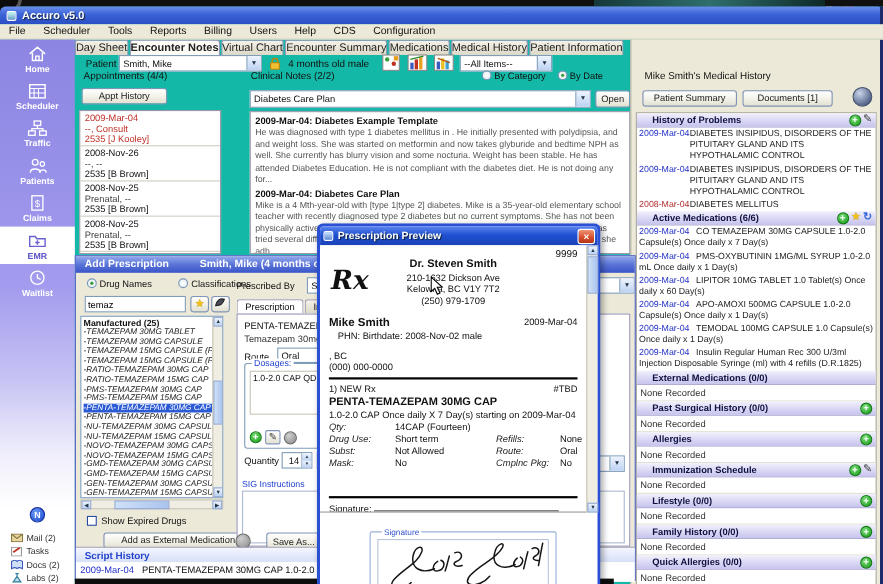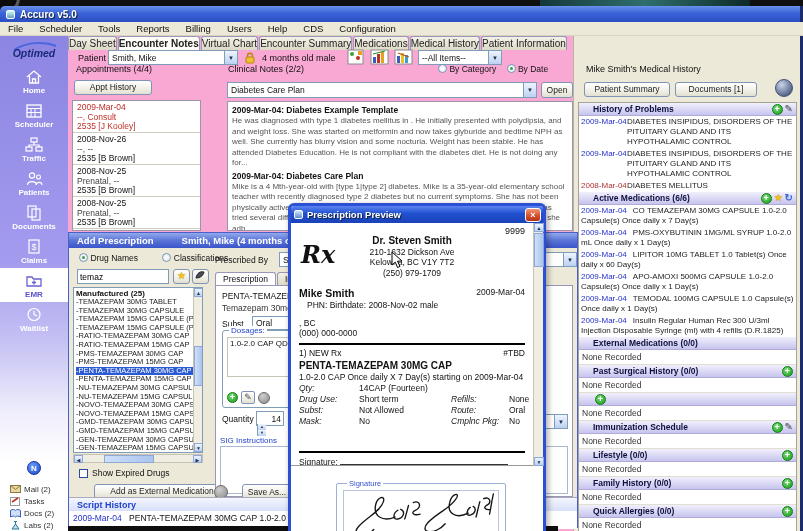--- a/index.html
+++ b/index.html
@@ -1,17 +1,17 @@
 <!DOCTYPE html>
 <html><head>
 <meta charset="utf-8">
 <style>
   html,body{margin:0;padding:0;background:#3a3a3a;}
   *{box-sizing:border-box;}
-  #root{position:relative;width:803px;height:531px;overflow:hidden;background:#f9a8d4;
+  #root{position:relative;width:803px;height:531px;overflow:hidden;background:#14b8a6;
         font-family:"Liberation Sans",sans-serif;font-size:10px;color:#111;}
 
   
   .top-strip{position:absolute;left:0;top:0;width:803px;height:6px;background:#101010;z-index:1;}
   .top-photo{position:absolute;left:540px;top:0;width:210px;height:6px;
              background:linear-gradient(90deg,#15383a,#2f6f6e,#0d2a28);z-index:1;}
   .desk-circle{position:absolute;left:-12px;top:-18px;width:32px;height:32px;border-radius:50%;
                background:#0c0c0c;border:3px solid #5a5a5a;z-index:2;}
   .titlebar{position:absolute;left:0;top:6px;width:803px;height:16px;z-index:2;
             background:linear-gradient(180deg,#6a90ec,#3b63d8 45%,#2a4ec4);
@@ -130,21 +130,21 @@
   .rx-titlebar .t2{margin-left:28px;}
   .rx-radios{position:absolute;left:10px;top:20px;font-size:8.5px;}
   .rx-radios .r2{margin-left:22px;}
   .rx-search{position:absolute;left:8px;top:36px;width:92px;height:15px;border:1px solid #7f9db9;
              font-size:8.5px;padding:0 2px;font-family:"Liberation Sans",sans-serif;}
   .ico-btn{position:absolute;width:17px;height:15px;line-height:13px;font-size:9px;}
   .drug-list{position:absolute;left:4px;top:54px;width:130px;height:166px;background:#fff;
              border:1px solid #7f9db9;overflow:hidden;}
   .drug-inner{position:absolute;left:0;top:0;right:9px;bottom:0;overflow:hidden;padding:1px 0 0 2px;}
   .mfg-hdr{font-size:8px;font-weight:bold;line-height:9px;}
-  .drug{font-size:7.5px;line-height:8.6px;white-space:nowrap;color:#222;}
+  .drug{font-size:7.5px;line-height:8.6px;white-space:nowrap;color:#222;font-style:italic;}
   .drug::before{content:"-";}
   .drug.sel{background:#2a5ad4;color:#fff;}
   .vsb{position:absolute;right:0;top:0;width:9px;bottom:0;background:#f0eee2;border-left:1px solid #c8c4b4;}
   .sb-btn{position:absolute;left:0;width:9px;height:9px;background:linear-gradient(#eef4fe,#bcd2f2);
           border:1px solid #8fa8d8;font-size:5px;color:#234;text-align:center;line-height:8px;}
   .sb-thumb{position:absolute;left:0;width:9px;background:linear-gradient(90deg,#cfe0f8,#aac4ee);border:1px solid #8fa8d8;}
   .hsb{position:absolute;left:4px;top:221px;width:130px;height:9px;background:#f0eee2;border:1px solid #c8c4b4;}
   .hsb .sb-btn{top:0;height:8px;}
   .hsb .sb-thumb{top:0;height:8px;left:30px;width:50px;}
   .chk-row{position:absolute;left:10px;top:235px;font-size:8.5px;display:flex;align-items:center;gap:4px;}
@@ -165,21 +165,21 @@
   .dos-leg{position:absolute;left:6px;top:-5px;background:#fff;font-size:8px;color:#2244cc;padding:0 2px;}
   .dos-list{position:absolute;left:4px;top:6px;right:4px;height:40px;background:#fff;border:1px solid #c8c4b4;
             font-size:8px;padding:1px 2px;overflow:hidden;}
   .dos-icons{position:absolute;left:4px;bottom:3px;display:flex;gap:3px;align-items:center;}
   .gray-circle{width:12px;height:12px;border-radius:50%;background:radial-gradient(circle at 35% 30%,#cfcfcf,#8a8a8a);
                border:1px solid #6a6a6a;}
   .pencil-btn{width:14px;height:13px;border:1px solid #8094b8;border-radius:2px;background:linear-gradient(#fff,#e4e2d4);
               font-size:9px;line-height:11px;text-align:center;color:#444;}
   .qty-lbl{position:absolute;left:6px;top:128px;font-size:8.5px;}
   .spinner{position:absolute;left:40px;top:125px;width:28px;height:15px;border:1px solid #7f9db9;background:#fff;
-           font-size:8.5px;display:flex;flex-direction:column;}
+           font-size:8.5px;display:flex;}
   .spinner .sv{flex:1;text-align:right;padding:2px 2px 0 0;}
   .spinner .ud{width:9px;border-left:1px solid #7f9db9;display:flex;flex-direction:column;}
   .spinner .ud span{flex:1;font-size:4px;line-height:6px;text-align:center;background:linear-gradient(#eef4fe,#bcd2f2);color:#234;}
   .unit-combo{position:absolute;left:72px;top:125px;width:44px;height:15px;}
   .partial-combo{position:absolute;left:280px;top:128px;width:72px;height:15px;}
   .sig-lbl{position:absolute;left:4px;top:150px;font-size:8px;color:#2244cc;}
   .sig-box{position:absolute;left:4px;top:160px;width:348px;height:48px;background:#fff;border:1px solid #aab8d0;}
   .save-circle{position:absolute;left:145px;top:252px;width:14px;height:14px;border-radius:50%;
                background:radial-gradient(circle at 35% 30%,#cfcfcf,#8a8a8a);border:1px solid #6a6a6a;}
   .saveas-btn{position:absolute;left:173px;top:251px;width:50px;height:16px;line-height:14px;}
@@ -259,26 +259,20 @@
       <span>Tools</span>
       <span>Reports</span>
       <span>Billing</span>
       <span>Users</span>
       <span>Help</span>
       <span>CDS</span>
       <span>Configuration</span>
     </div>
 
   <div class="sidebar">
-    <div class="logo-box">
-      <svg class="logo-swoosh" width="48" height="10">
-          <path d="M4 9 C 16 1, 34 0, 46 5" stroke="#4a66e0" stroke-width="2" fill="none"></path>
-        </svg>
-      <span class="logo-text">Optimed</span>
-    </div>
     <div class="side-item">
       <svg width="20" height="17">
           <path d="M3 9 L10 3 L17 9 M5.5 8 V15 H14.5 V8 M8.5 15 V11 H11.5 V15" stroke="#fff" fill="none" stroke-width="1.3"></path>
         </svg>
       <span class="lbl">Home</span>
     </div>
     <div class="side-item">
       <svg width="20" height="17">
           <rect x="3" y="3" width="14" height="12" stroke="#fff" fill="none" stroke-width="1.3"></rect>
           <path d="M3 6.5 H17 M7 6.5 V15 M11 6.5 V15 M3 10.5 H17" stroke="#fff" stroke-width="1"></path>
@@ -295,27 +289,20 @@
       <span class="lbl">Traffic</span>
     </div>
     <div class="side-item">
       <svg width="20" height="17">
           <circle cx="8" cy="5.5" r="2.6" stroke="#fff" fill="none" stroke-width="1.2"></circle>
           <path d="M3.5 15 C3.5 10.5 12.5 10.5 12.5 15" stroke="#fff" fill="none" stroke-width="1.2"></path>
           <circle cx="14.5" cy="7" r="2" stroke="#fff" fill="none" stroke-width="1.1"></circle>
           <path d="M12 15 C12.5 11.5 18 11.5 18 15" stroke="#fff" fill="none" stroke-width="1.1"></path>
         </svg>
       <span class="lbl">Patients</span>
-    </div>
-    <div class="side-item">
-      <svg width="20" height="17">
-          <rect x="4" y="2" width="8" height="11" stroke="#fff" fill="none" stroke-width="1.2"></rect>
-          <rect x="8" y="5" width="8" height="11" stroke="#fff" fill="none" stroke-width="1.2"></rect>
-        </svg>
-      <span class="lbl">Documents</span>
     </div>
     <div class="side-item">
       <svg width="20" height="17">
           <rect x="5" y="2" width="10" height="13" stroke="#fff" fill="none" stroke-width="1.2"></rect>
           <text x="10" y="12" text-anchor="middle" fill="#fff" font-size="9" font-family="Liberation Sans, sans-serif">$</text>
         </svg>
       <span class="lbl">Claims</span>
     </div>
     <div class="side-item active">
       <svg width="20" height="17">
@@ -511,20 +498,21 @@
           <div class="esec show-plus">
             <div class="sec-head">
               <span class="st">Past Surgical History (0/0)</span>
               <span class="mini-ic plus-ic">+</span>
 
             </div>
             <div class="none-row">None Recorded</div>
           </div>
           <div class="esec show-plus">
             <div class="sec-head">
+              <span class="st">Allergies</span>
               <span class="mini-ic plus-ic">+</span>
 
             </div>
             <div class="none-row">None Recorded</div>
           </div>
           <div class="esec show-plus show-pencil">
             <div class="sec-head">
               <span class="st">Immunization Schedule</span>
               <span class="mini-ic plus-ic">+</span>
               <span class="mini-ic pencil-ic">✎</span>
@@ -622,21 +610,21 @@
       <span>Smith, Ste</span>
       <span class="arr-btn">▼</span>
     </div>
     <div class="rx-tabs">
       <div class="rx-tab on">Prescription</div>
       <div class="rx-tab">Instructions</div>
     </div>
     <div class="tabbox">
       <div class="tb-drug">PENTA-TEMAZEPAM 30M</div>
       <div class="tb-form">Temazepam 30mg Oral Ca</div>
-      <span class="tb-route-lbl">Subst</span>
+      <span class="tb-route-lbl">Route</span>
       <div class="combo route-combo">
         <span>Oral</span>
         <span class="arr-btn">▼</span>
       </div>
       <div class="dos-fs">
         <span class="dos-leg">Dosages:</span>
         <div class="dos-list">1.0-2.0 CAP QD for 7 Da</div>
         <div class="dos-icons">
           <span class="plus-ic">+</span>
           <span class="pencil-btn">✎</span>

